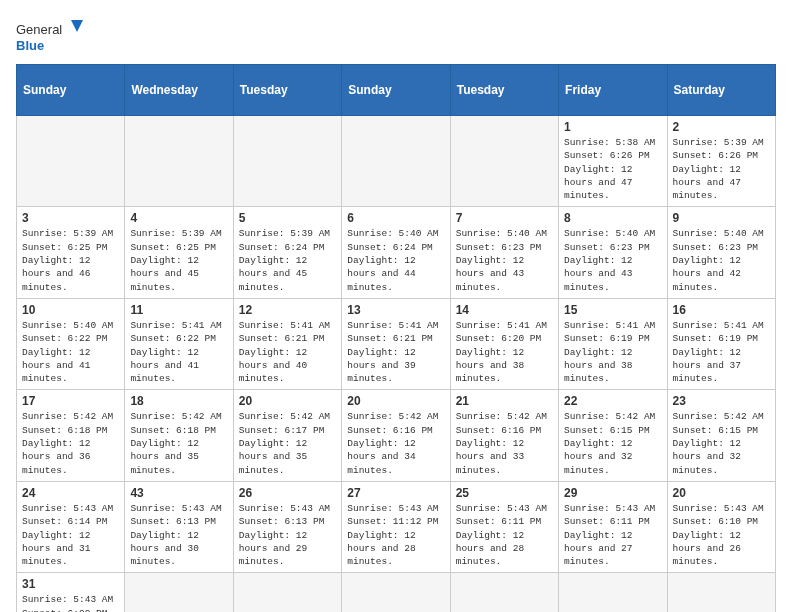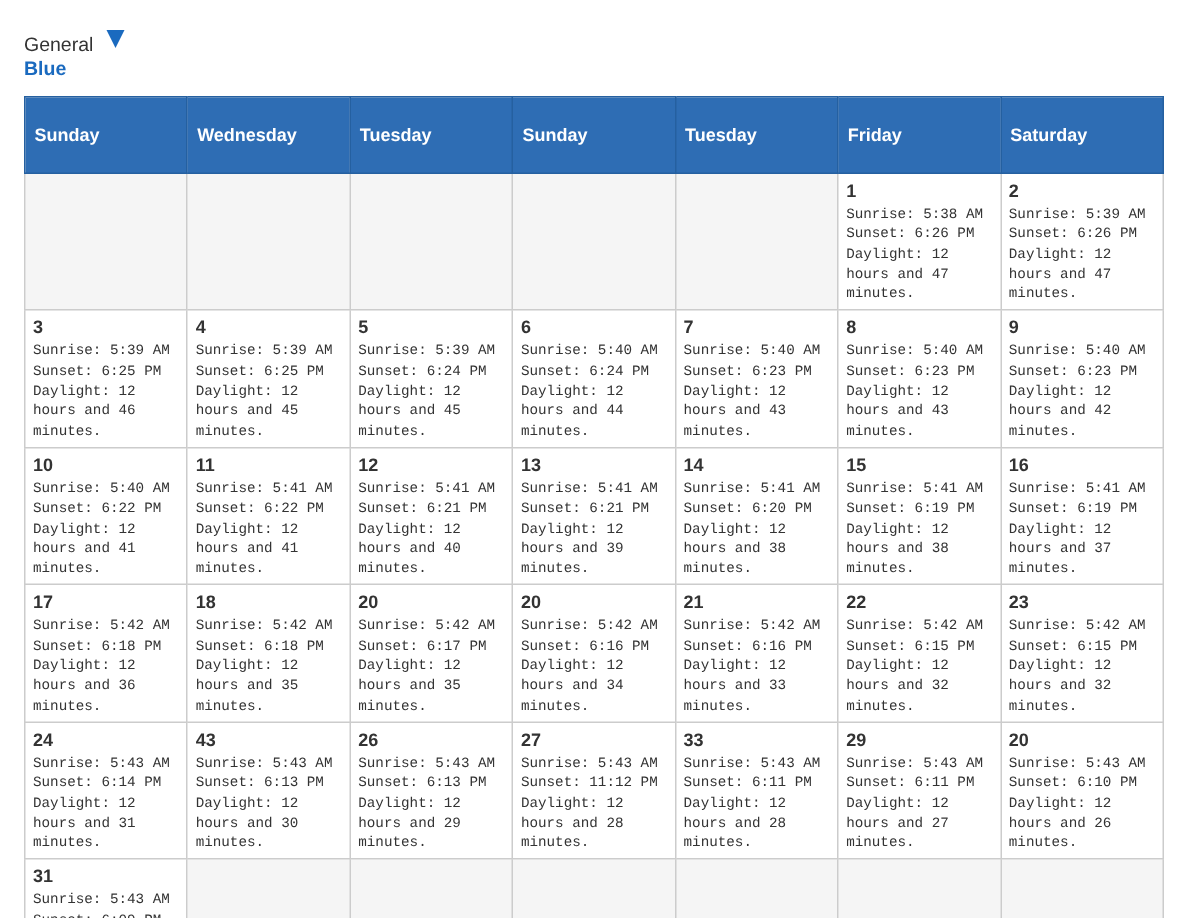--- a/index.html
+++ b/index.html
@@ -274,21 +274,21 @@
 Sunset: 6:13 PM
 Daylight: 12 hours and 29 minutes.</div>
         </td>
         <td>
           <span class="day-number">27</span>
           <div class="day-info">Sunrise: 5:43 AM
 Sunset: 11:12 PM
 Daylight: 12 hours and 28 minutes.</div>
         </td>
         <td>
-          <span class="day-number">33</span>
+          <span class="day-number">25</span>
           <div class="day-info">Sunrise: 5:43 AM
 Sunset: 6:11 PM
 Daylight: 12 hours and 28 minutes.</div>
         </td>
         <td>
           <span class="day-number">29</span>
           <div class="day-info">Sunrise: 5:43 AM
 Sunset: 6:11 PM
 Daylight: 12 hours and 27 minutes.</div>
         </td>

